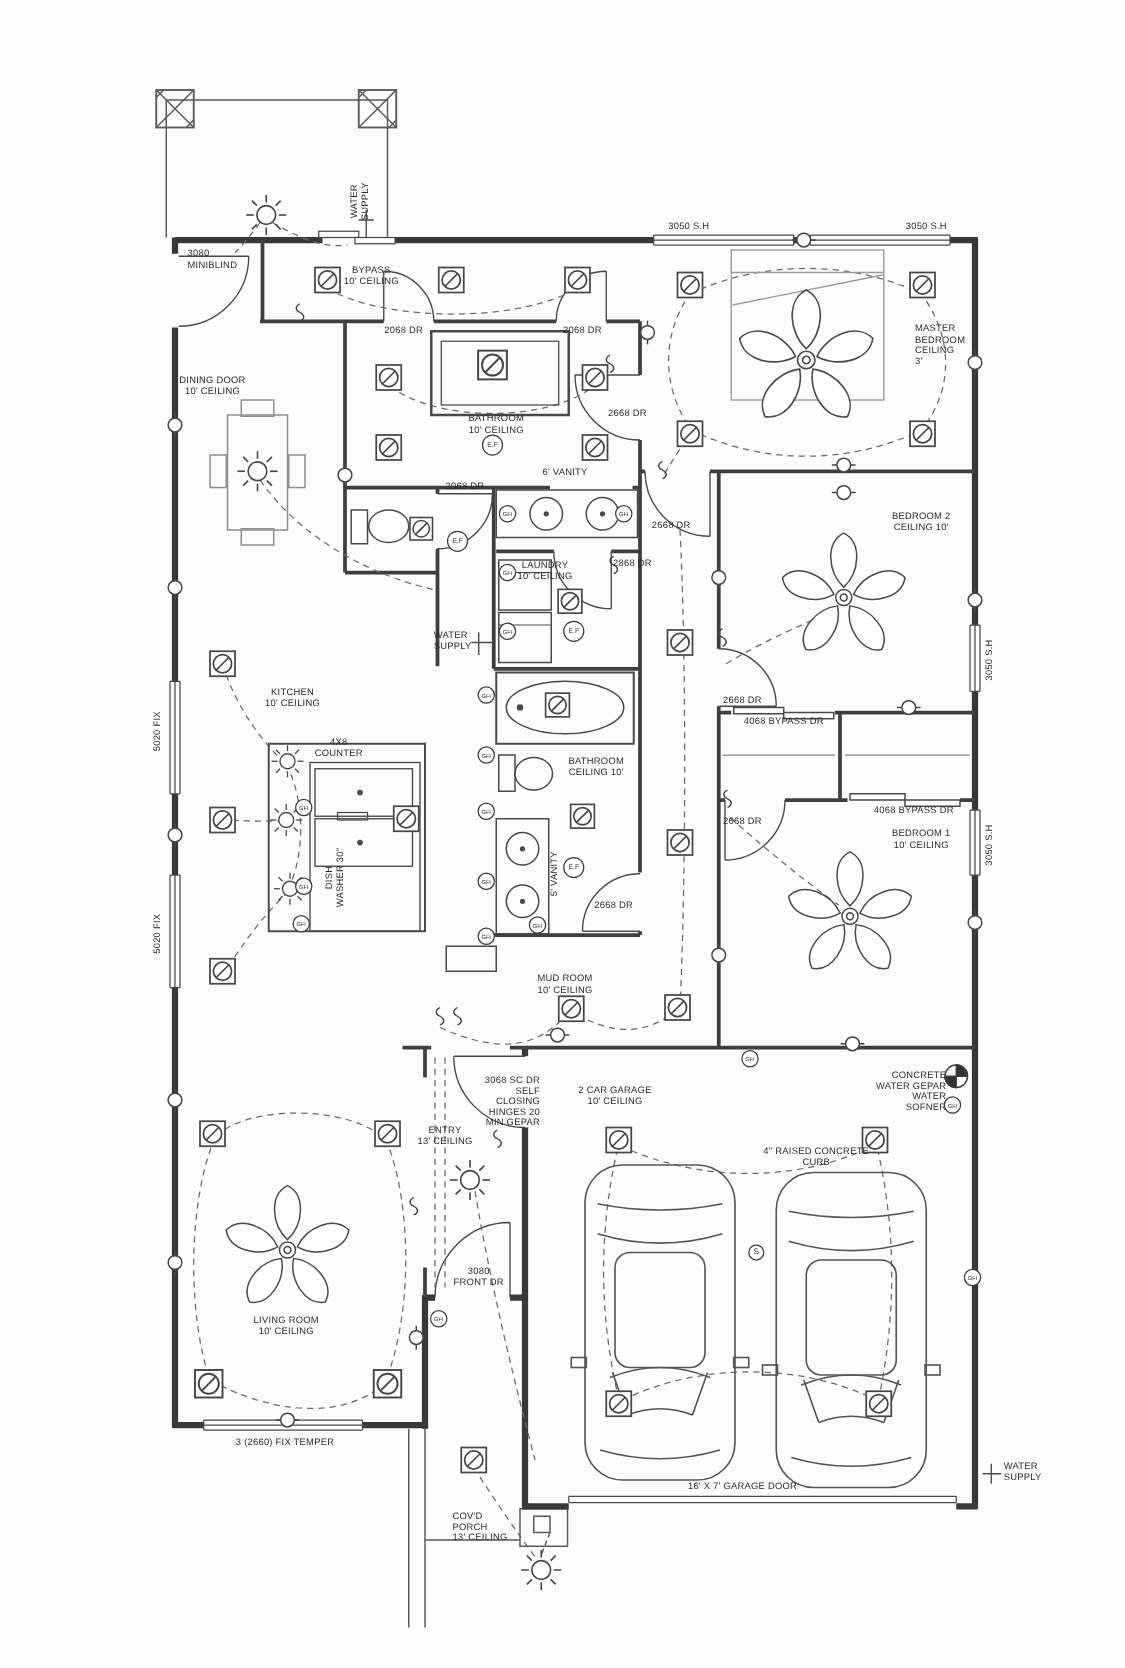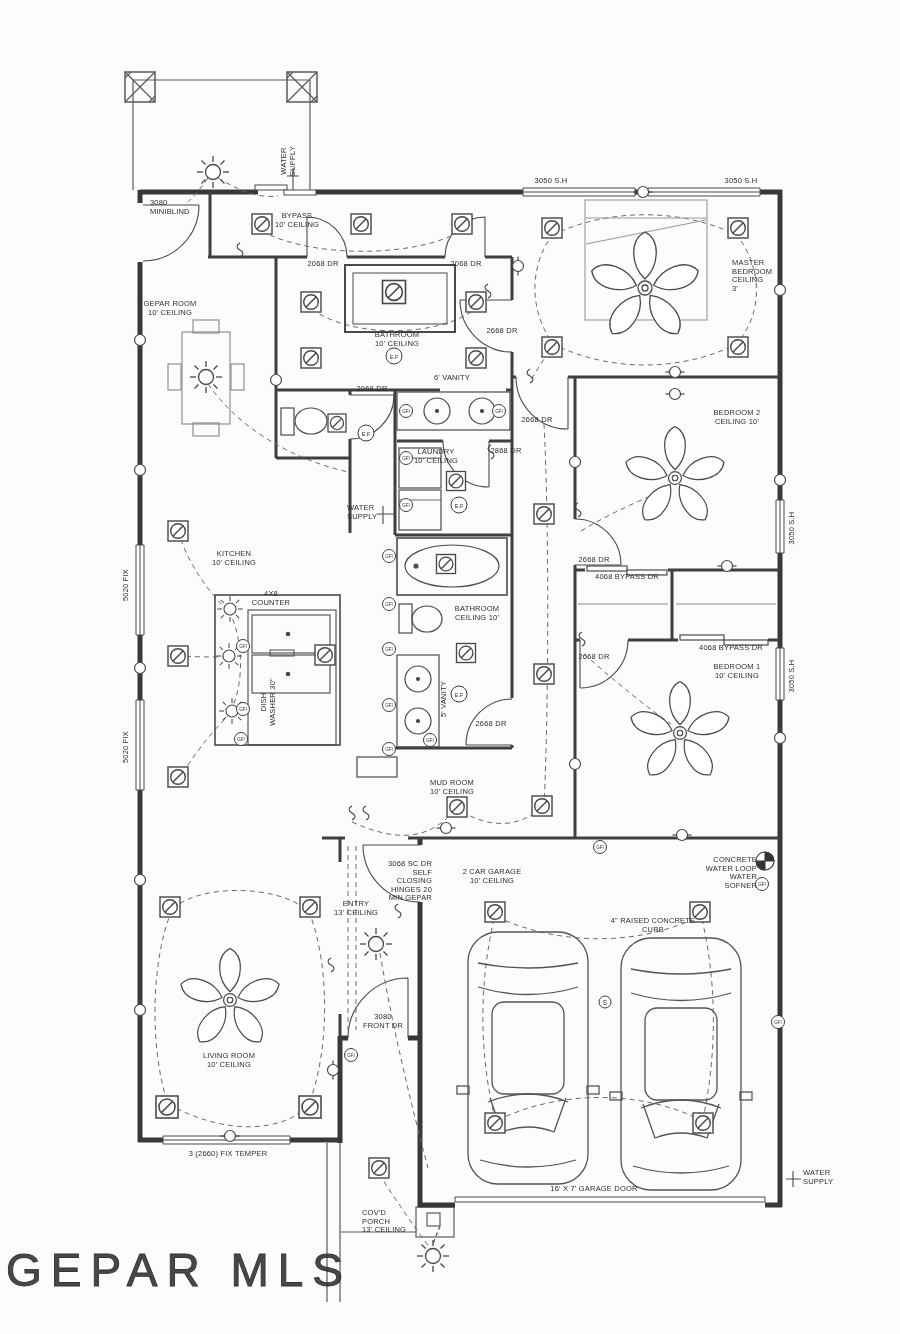--- a/index.html
+++ b/index.html
@@ -414,21 +414,21 @@
 <div class="lbl" style="left:741px;top:177px">
       <span>3050 S.H</span>
     </div>
 <div class="lbl" style="left:323px;top:260px">
       <span>2068 DR</span>
     </div>
 <div class="lbl" style="left:466px;top:260px">
       <span>2068 DR</span>
     </div>
 <div class="lbl" style="left:170px;top:300px">
-  <span>GEPAR ROOM</span>
+  <span>DINING DOOR</span>
       <span>10' CEILING</span>
 </div>
 <div class="lbl" style="left:397px;top:331px">
   <span>BATHROOM</span>
       <span>10' CEILING</span>
 </div>
 <div class="lbl leftal" style="left:732px;top:259px">
   <span>MASTER</span>
       <span>BEDROOM</span>
   <span>CEILING</span>
@@ -510,21 +510,21 @@
     </div>
 <div class="lbl vert" style="left:126px;top:747px">
       <span>5020 FIX</span>
     </div>
 <div class="lbl" style="left:452px;top:779px">
   <span>MUD ROOM</span>
       <span>10' CEILING</span>
 </div>
 <div class="lbl rightal" style="left:757px;top:856px">
   <span>CONCRETE</span>
-      <span>WATER LOOP</span>
+      <span>WATER GEPAR</span>
   <span>WATER</span>
       <span>SOFNER</span>
 </div>
 <div class="lbl rightal" style="left:432px;top:860px">
   <span>3068 SC DR</span>
       <span>SELF</span>
   <span>CLOSING</span>
       <span>HINGES 20</span>
   <span>MIN GEPAR</span>
 </div>
@@ -624,15 +624,14 @@
 <div class="sym ef" style="left:459px;top:505px">
       <span>E.F</span>
     </div>
 <div class="sym ef" style="left:459px;top:694px">
       <span>E.F</span>
     </div>
 <div class="sym smoke" style="left:605px;top:1002px">
       <span>S</span>
     </div>
 
-<div class="wm">GEPAR MLS</div>
 
 </div>
 
 </body></html>

